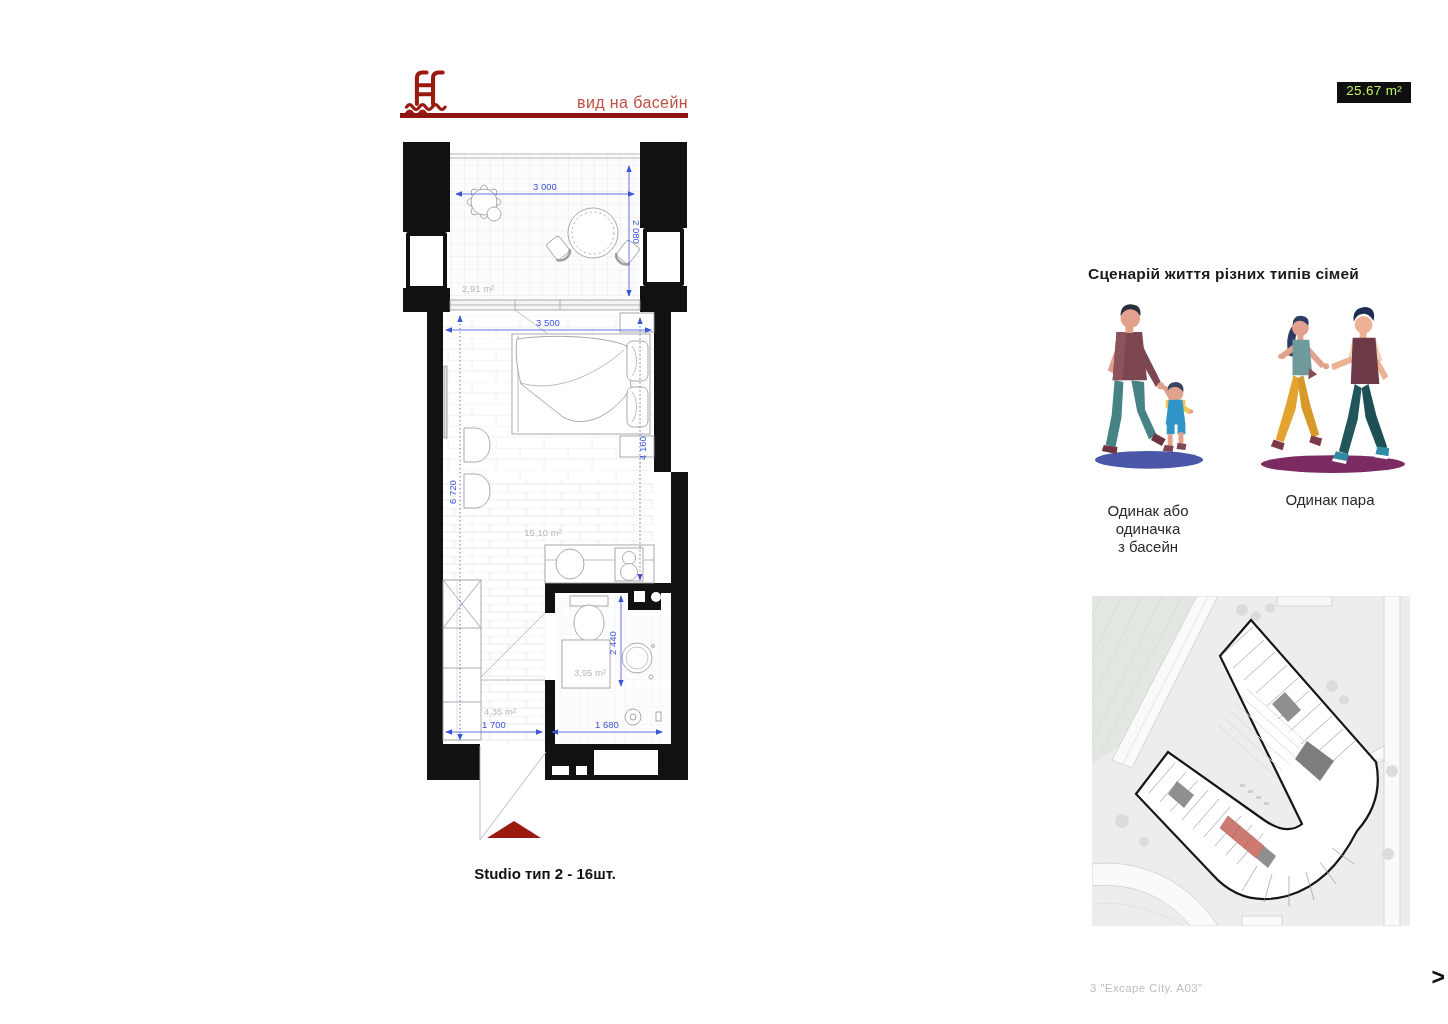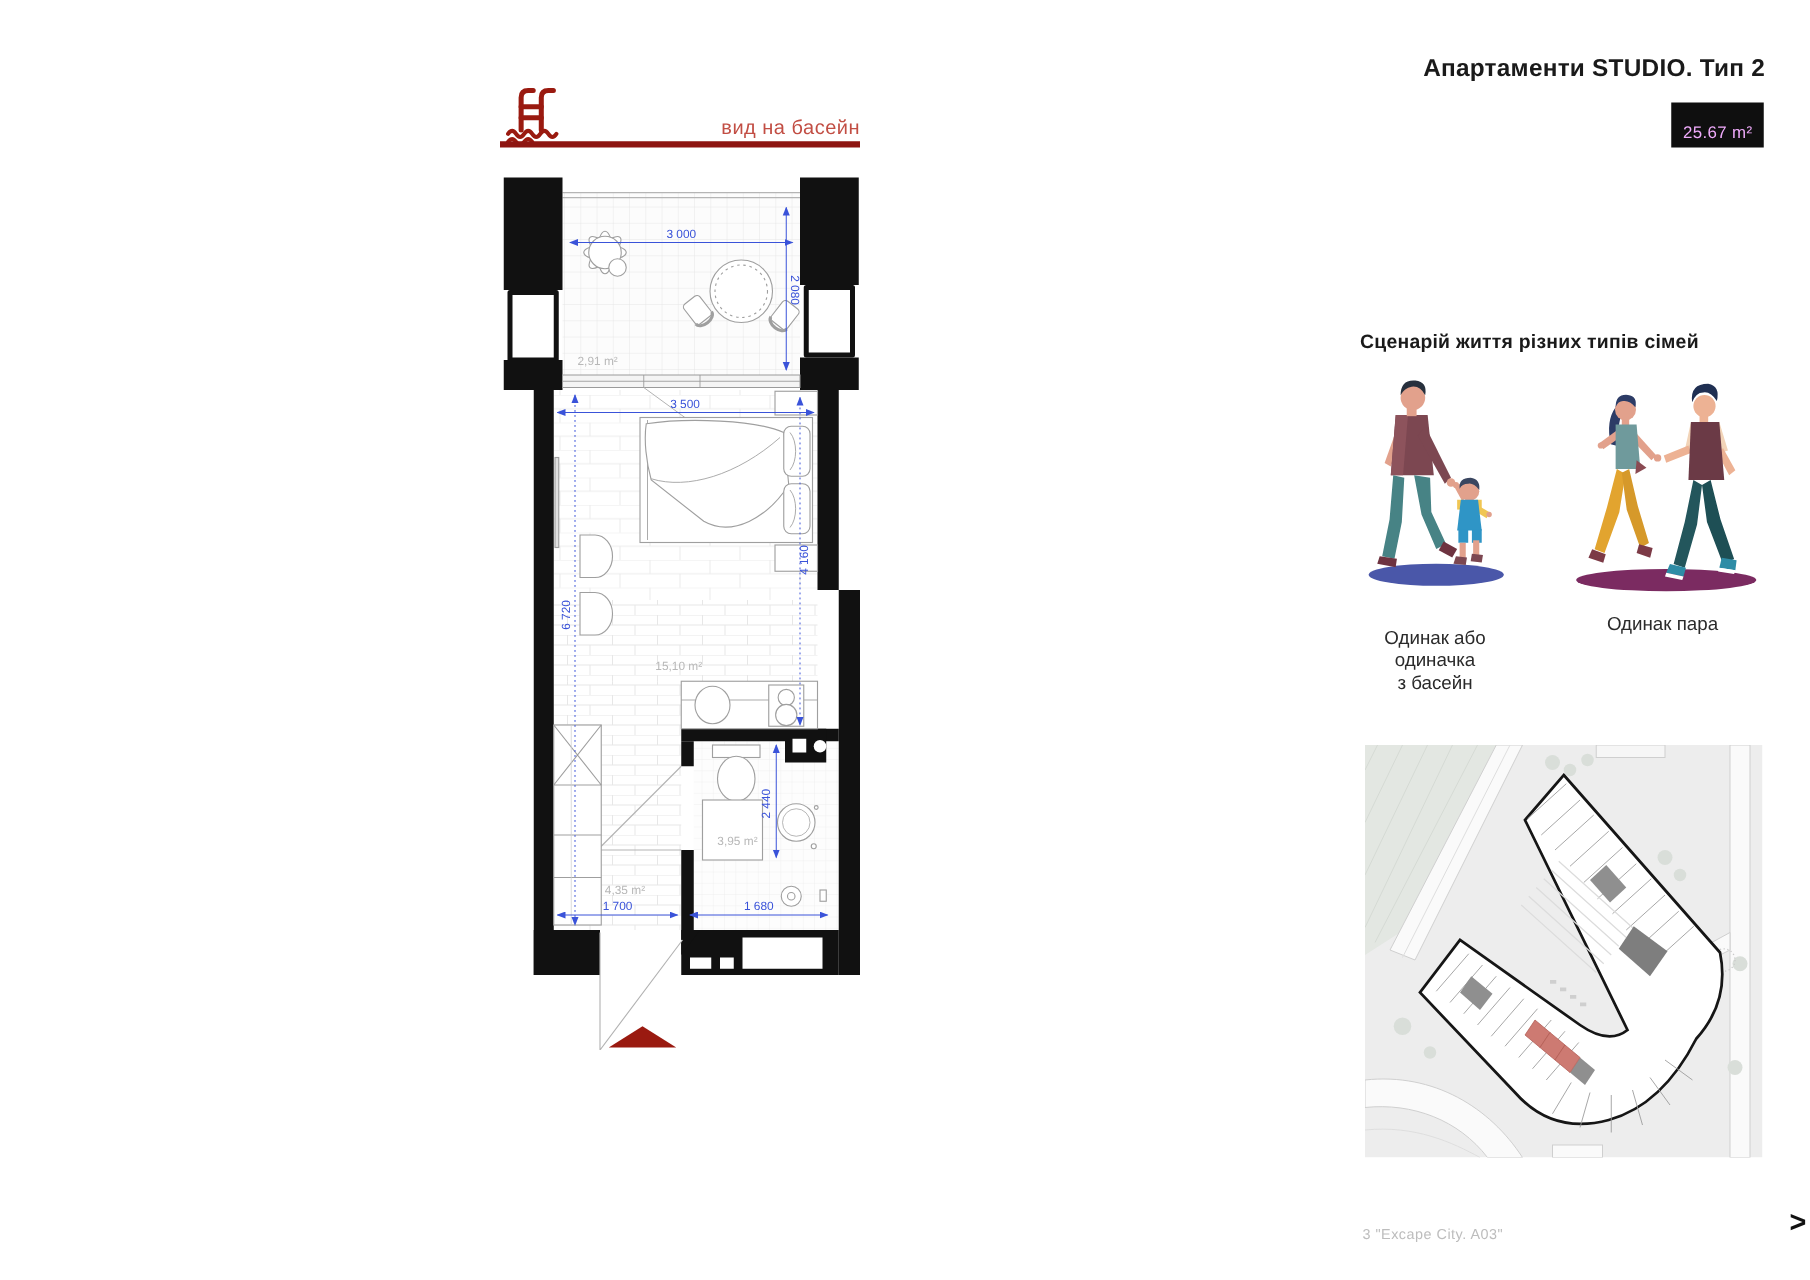--- a/index.html
+++ b/index.html
@@ -16,21 +16,21 @@
   .view-label{position:absolute;right:2px;bottom:6px;font-size:16px;letter-spacing:.4px;color:#c24e44;text-align:center;}
   .red-bar{position:absolute;left:0;top:47px;width:288px;height:5px;background:#8e1511;}
   .plan-svg{position:absolute;left:0;top:74px;}
   .plan-caption{position:absolute;left:-5px;top:798px;width:300px;text-align:center;line-height:1.35;}
   .plan-caption .l1{font-size:15px;color:#222;}
   .plan-caption .l2{font-size:15px;font-weight:bold;color:#111;}
 
   
   .right-col{left:1088px;top:44px;width:324px;}
   .page-title{position:absolute;top:0;right:0;width:324px;text-align:right;font-size:19.5px;font-weight:bold;letter-spacing:.2px;white-space:nowrap;}
-  .area-badge{position:absolute;top:38px;right:1px;background:#0f0f0f;color:#f0abfc;font-size:13.5px;padding:16px 9px 5px 9px;letter-spacing:.3px;}
+  .area-badge{position:absolute;top:38px;right:1px;background:#0f0f0f;color:#bef264;font-size:13.5px;padding:1px 9px 5px 9px;letter-spacing:.3px;}
   .descr{position:absolute;top:99px;left:0;width:325px;font-size:15px;line-height:1.23;text-align:justify;color:#1d1d1d;}
   .descr b{font-weight:bold;}
   .scenario-title{position:absolute;top:221px;left:0;font-size:15.5px;font-weight:bold;letter-spacing:.2px;white-space:nowrap;text-align:right;}
   .illus-1{position:absolute;left:2px;top:253px;}
   .illus-2{position:absolute;left:164px;top:256px;}
   .cap{position:absolute;text-align:center;font-size:15px;line-height:1.2;color:#2a2a2a;}
   .cap-1{left:0;top:458px;width:120px;}
   .cap-2{left:160px;top:447px;width:164px;}
   .cap span{display:block;}
   .site-map{position:absolute;left:4px;top:552px;border:0;}
@@ -224,26 +224,26 @@
     </g>
     <g font-size="9.5" fill="#b8b8b8" font-family="Liberation Sans, sans-serif">
       <text x="62" y="152">2,91 m²</text>
       <text x="143" y="396" text-anchor="middle">15,10 m²</text>
       <text x="190" y="536" text-anchor="middle">3,95 m²</text>
       <text x="100" y="575" text-anchor="middle">4,35 m²</text>
     </g>
   </svg>
 
   <div class="plan-caption">
+    <div class="l2">Studio тип 2 - 16шт.</div>
   </div>
 </div>
 
 <div class="abs right-col" style="height:880px;">
 
-  <div class="page-title">Апартаменти STUDIO. Тип 2</div>
   <div class="area-badge">25.67 m²</div>
 
 
   <div class="scenario-title">Сценарій життя різних типів сімей</div>
 
   <svg class="illus-1" width="118" height="182" viewBox="0 0 120 180">
     <ellipse cx="60" cy="163" rx="55" ry="9" fill="#4a57a9"></ellipse>
     <g>
       <polygon points="28,44 18,72 23,75 33,49" fill="#e2a18c"></polygon>
       <path d="M27,33 L53,33 L58,82 L23,82 Z" fill="#7c4751"></path>

